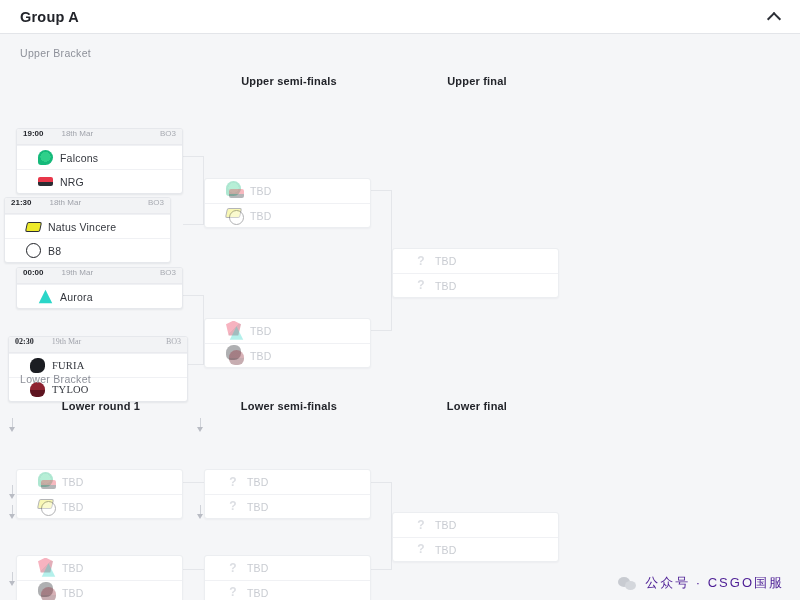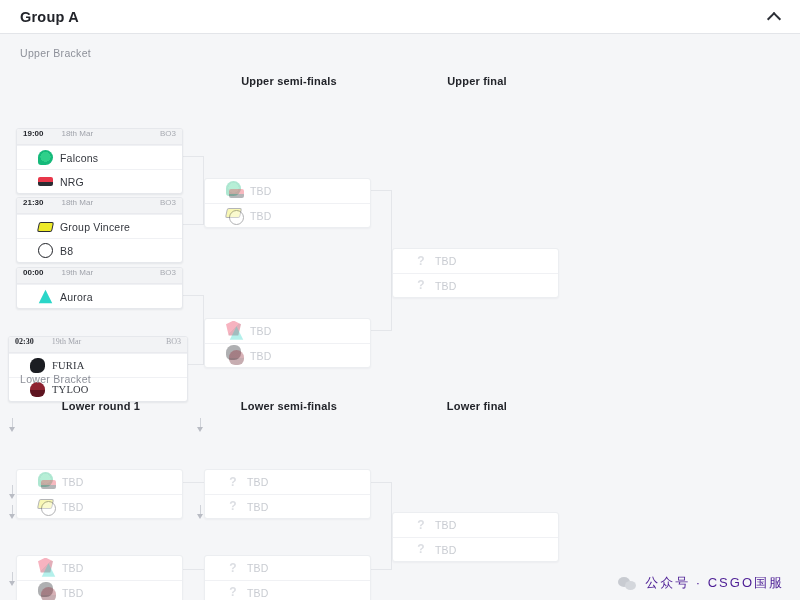--- a/index.html
+++ b/index.html
@@ -179,31 +179,31 @@
         <span class="team-name">Falcons</span>
       </div>
       <div class="team-row">
         <span class="logo">
             <i class="lg lg-nrg"></i>
           </span>
         <span class="team-name">NRG</span>
       </div>
     </div>
 
-    <div class="match" style="left:16px; top:163px; width:167px;">
+    <div class="match" style="left:4px; top:163px; width:167px;">
       <div class="match-meta">
         <span class="meta-time">21:30</span>
         <span class="meta-date">18th Mar</span>
         <span class="meta-bo">BO3</span>
       </div>
       <div class="team-row">
         <span class="logo">
             <i class="lg lg-navi"></i>
           </span>
-        <span class="team-name">Group Vincere</span>
+        <span class="team-name">Natus Vincere</span>
       </div>
       <div class="team-row">
         <span class="logo">
             <i class="lg lg-b8"></i>
           </span>
         <span class="team-name">B8</span>
       </div>
     </div>
 
     <div class="match" style="left:16px; top:233px; width:167px;">

